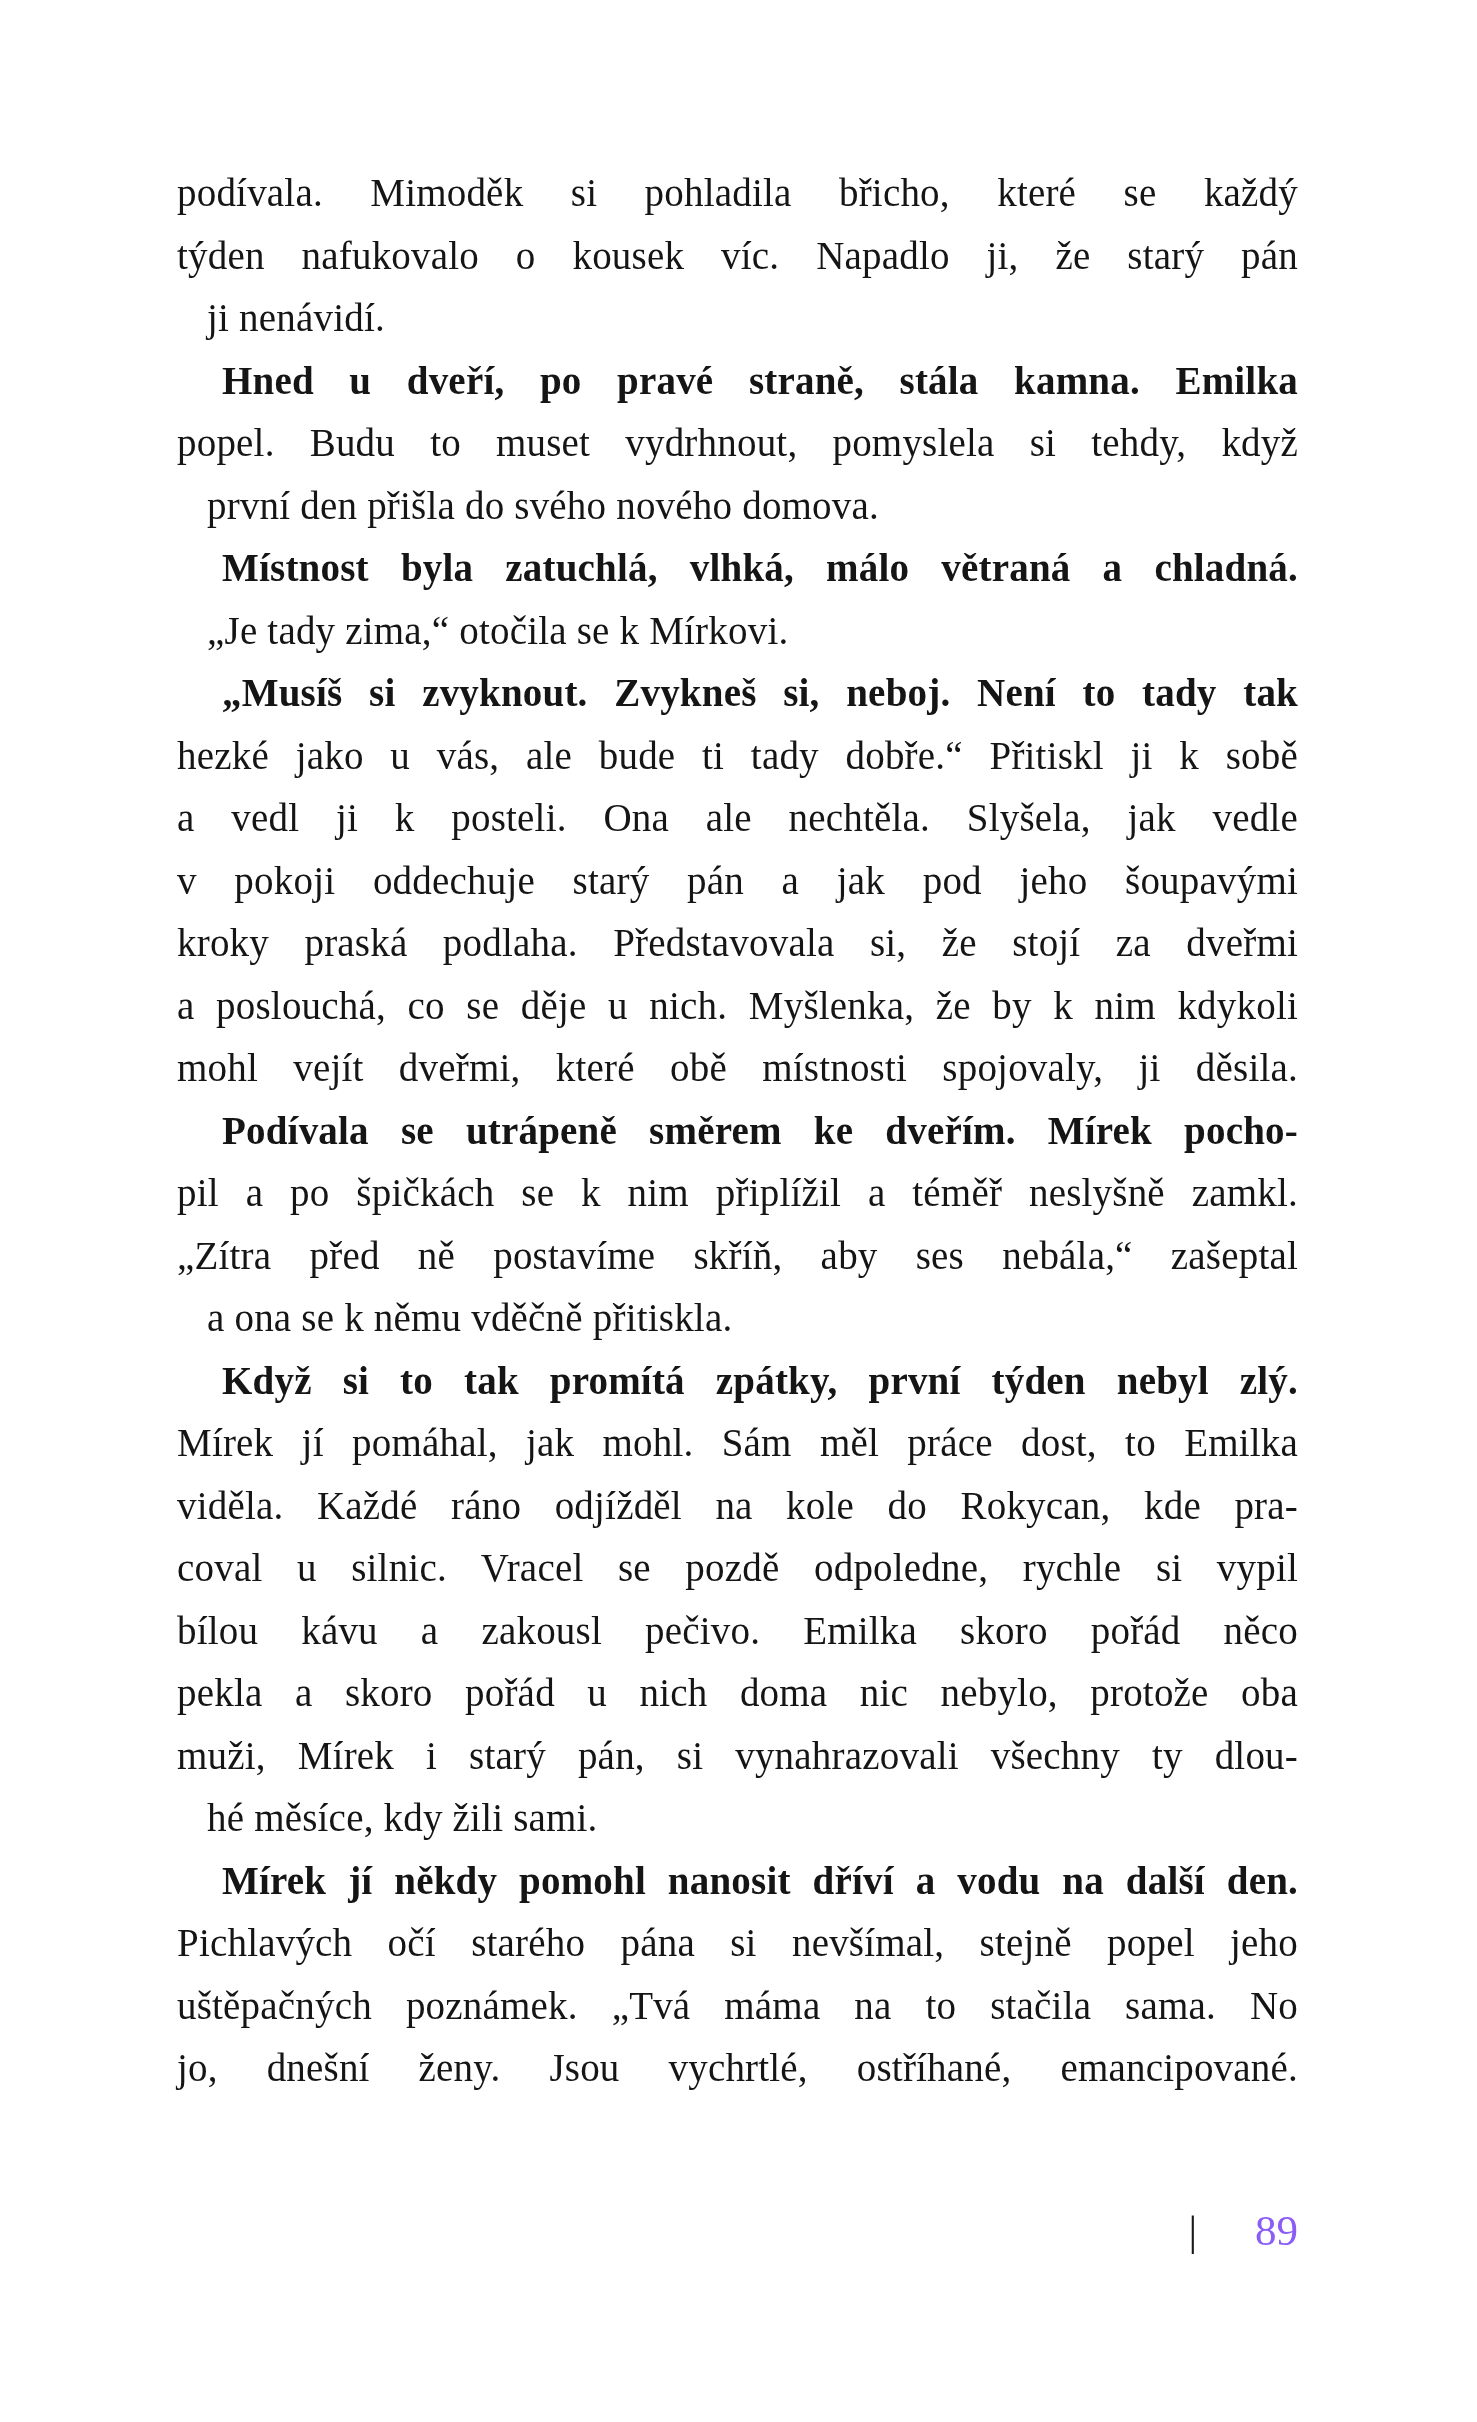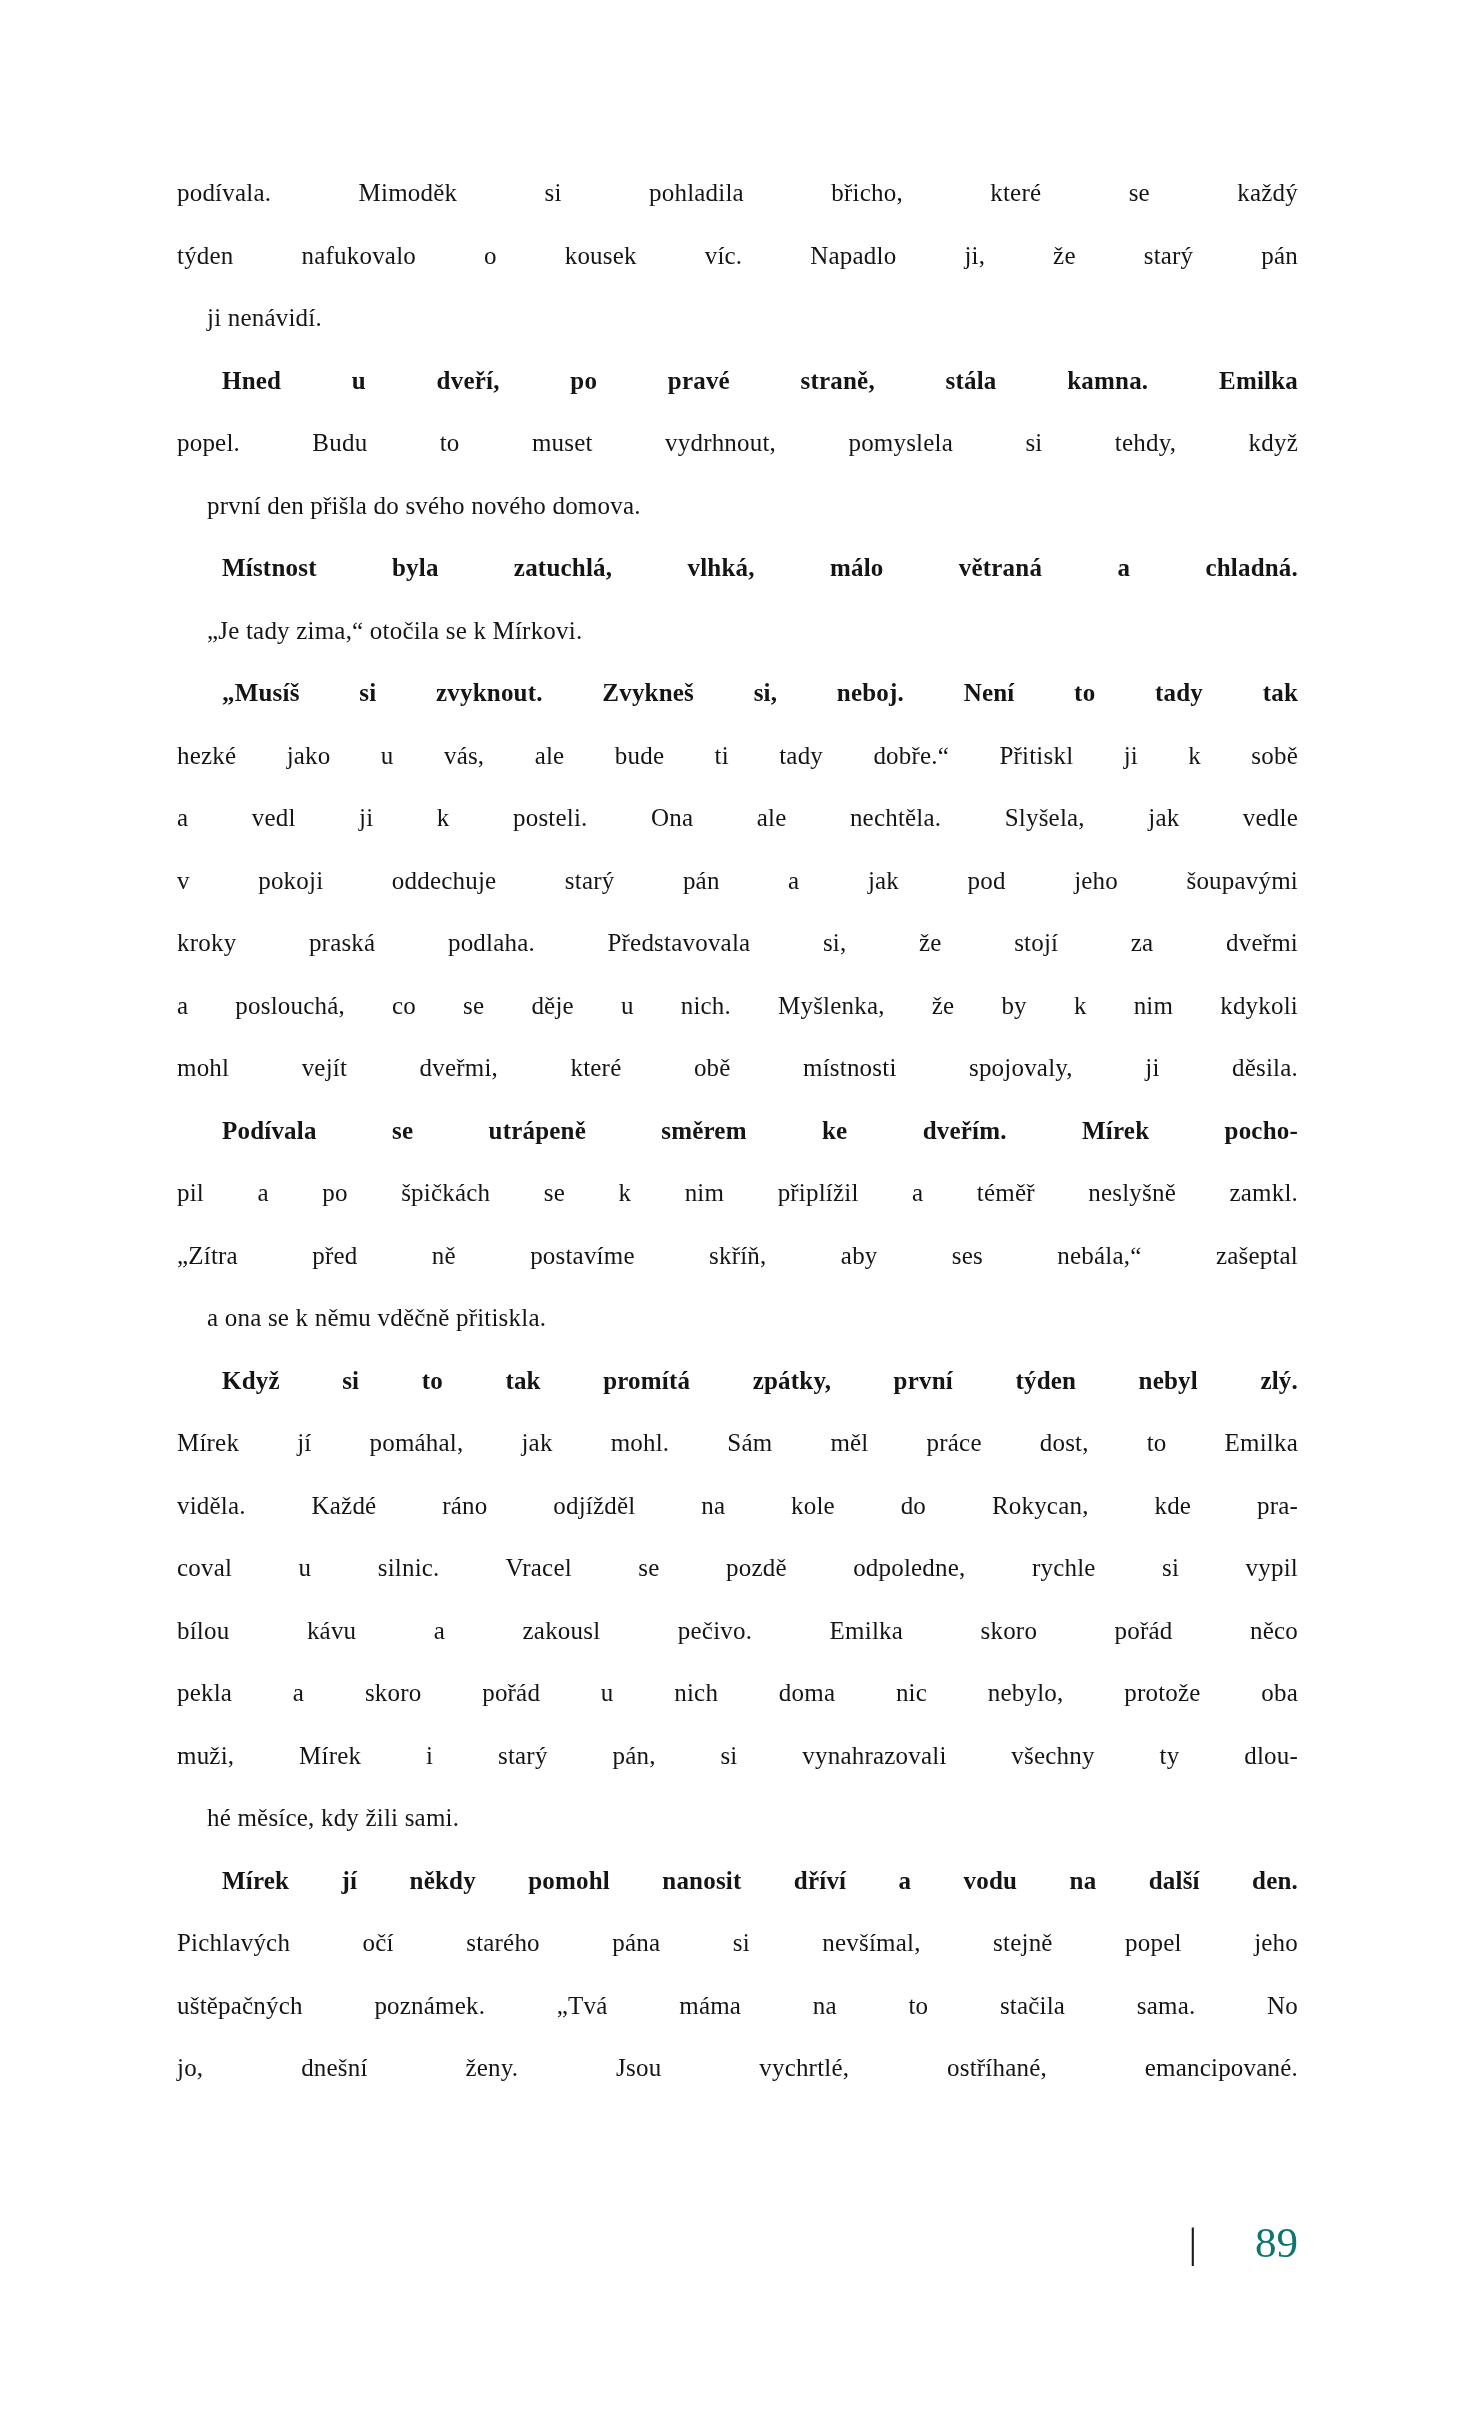--- a/index.html
+++ b/index.html
@@ -14,21 +14,21 @@
     background: #ffffff;
     overflow: hidden;
     font-family: "Liberation Serif", "DejaVu Serif", serif;
     color: #151515;
   }
   .text-block {
     position: absolute;
     left: 177px;
     top: 162px;
     width: 1121px;
-    font-size: 25px;
+    font-size: 39px;
     line-height: 62.5px;
     letter-spacing: 0.2px;
   }
   .line {
     width: 100%;
   }
   .line.justify {
     text-align: justify;
     text-align-last: justify;
   }
@@ -50,22 +50,21 @@
     justify-content: flex-end;
     align-items: baseline;
     gap: 58px;
     font-size: 43px;
     line-height: 56px;
   }
   .footer .divider {
     color: #1a1a1a;
   }
   .footer .pagenum {
-    color: #0f766e;
-    margin-top: 12px;
+    color: #8b5cf6;
   }
 </style>
 </head>
 <body>
 
 <div class="page">
 
   <div class="text-block" id="text-block">
       <div class="line justify">podívala. Mimoděk si pohladila břicho, které se každý</div>
       <div class="line justify">týden nafukovalo o kousek víc. Napadlo ji, že starý pán</div>

